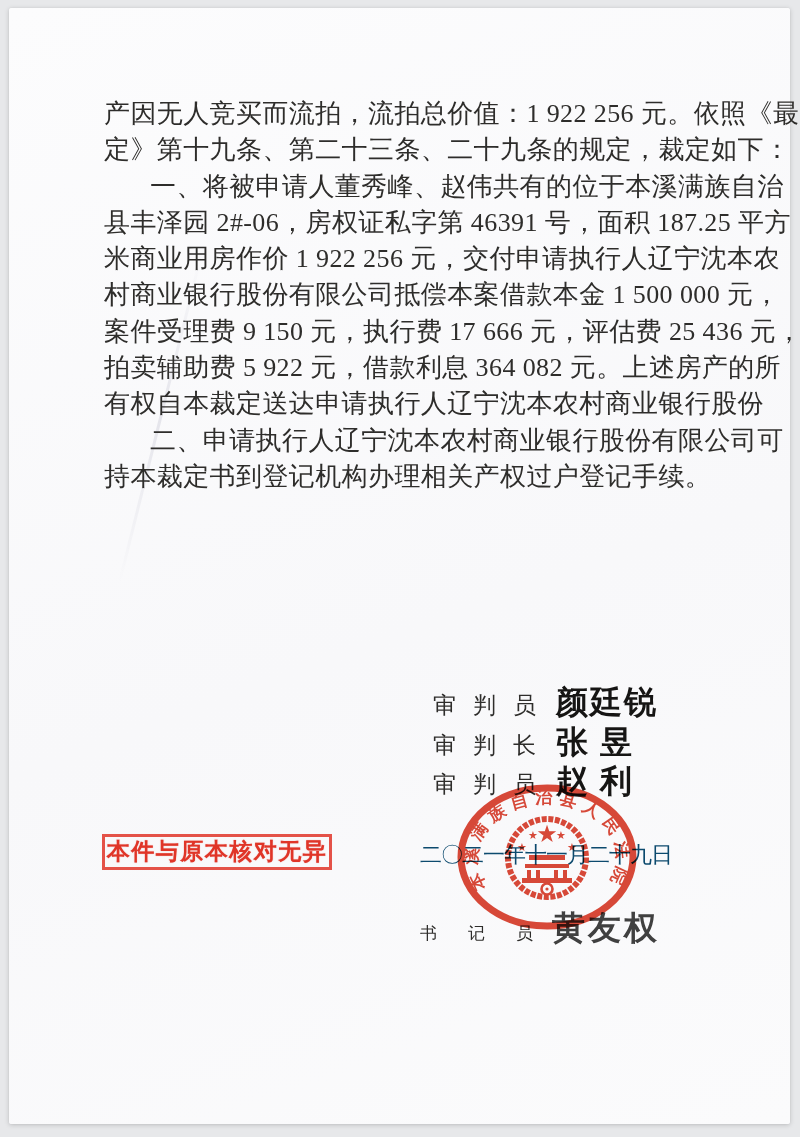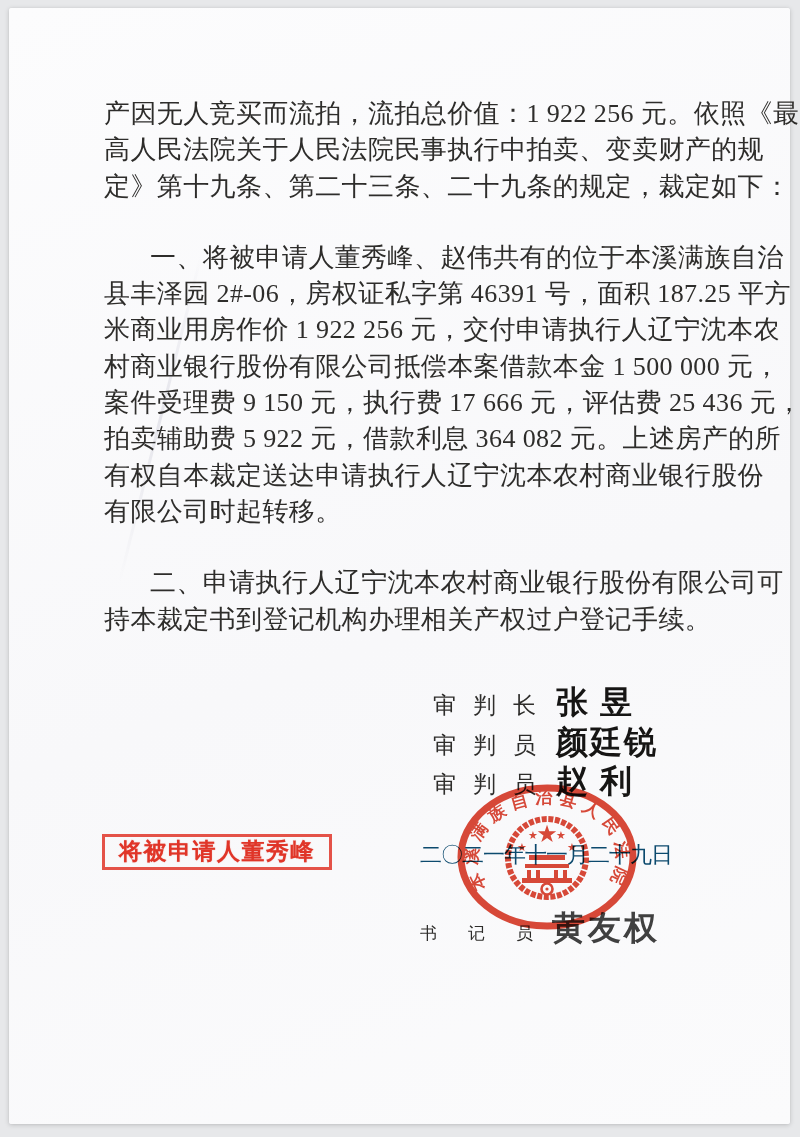--- a/index.html
+++ b/index.html
@@ -28,21 +28,21 @@
   .body-text {
     position: absolute;
     left: 104px; top: 96px;
     width: 590px;
     font-size: 26px;
     line-height: 36.3px;
     color: #2e2d2b;
     letter-spacing: 0.4px;
   }
   .body-text .line { white-space: nowrap; }
-  .body-text .line.indent { text-indent: 46px; margin-top: 35px; }
+  .body-text .line.indent { text-indent: 46px; }
 
   .signature-block {
     position: absolute;
     left: 433px; top: 681px;
     color: #1c1b1a;
   }
   .judge-row { height: 39.5px; white-space: nowrap; }
   .judge-role {
     font-size: 23px;
     letter-spacing: 17px;
@@ -113,53 +113,51 @@
 </style>
 </head>
 <body>
 
 <div class="paper">
   <div class="crease"></div>
 </div>
 
 <div class="body-text">
   <div class="line">产因无人竞买而流拍，流拍总价值：1 922 256 元。依照《最</div>
-  <div class="line">高人民法院关于人民法院民事执行中拍卖、变卖财产的规</div>
   <div class="line">定》第十九条、第二十三条、二十九条的规定，裁定如下：</div>
   <div class="line indent">一、将被申请人董秀峰、赵伟共有的位于本溪满族自治</div>
   <div class="line">县丰泽园 2#-06，房权证私字第 46391 号，面积 187.25 平方</div>
   <div class="line">米商业用房作价 1 922 256 元，交付申请执行人辽宁沈本农</div>
   <div class="line">村商业银行股份有限公司抵偿本案借款本金 1 500 000 元，</div>
   <div class="line">案件受理费 9 150 元，执行费 17 666 元，评估费 25 436 元，</div>
   <div class="line">拍卖辅助费 5 922 元，借款利息 364 082 元。上述房产的所</div>
   <div class="line">有权自本裁定送达申请执行人辽宁沈本农村商业银行股份</div>
-  <div class="line">有限公司时起转移。</div>
   <div class="line indent">二、申请执行人辽宁沈本农村商业银行股份有限公司可</div>
   <div class="line">持本裁定书到登记机构办理相关产权过户登记手续。</div>
 </div>
 
 <div class="signature-block">
   <div class="judge-row">
-    <span class="judge-role">审判长</span><span class="judge-name">张 昱</span>
+    <span class="judge-role">审判员</span><span class="judge-name">颜廷锐</span>
   </div>
   <div class="judge-row">
-    <span class="judge-role">审判员</span><span class="judge-name">颜廷锐</span>
+    <span class="judge-role">审判长</span><span class="judge-name">张 昱</span>
   </div>
   <div class="judge-row">
     <span class="judge-role">审判员</span><span class="judge-name">赵 利</span>
   </div>
 </div>
 
 <div class="date-line">二〇二一年十一月二十九日</div>
 
 <div class="clerk-row">
   <span class="clerk-role">书记员</span><span class="clerk-name">黄友权</span>
 </div>
 
-<div class="verify-stamp">将被申请人董秀峰</div>
+<div class="verify-stamp">本件与原本核对无异</div>
 
 <svg class="seal" viewBox="0 0 184 150" xmlns="http://www.w3.org/2000/svg" xmlns:xlink="http://www.w3.org/1999/xlink">
   <defs>
     <path id="sealArc" d="M 34.7 105.5 A 70 55 0 1 1 151.3 105.5" fill="none"></path>
   </defs>
   <ellipse cx="93" cy="74" rx="86" ry="69" fill="none" stroke="#d93a28" stroke-width="7"></ellipse>
   <text font-size="17" font-weight="bold" letter-spacing="6.5" fill="#d93a28" font-family="Liberation Serif, DejaVu Serif, serif">
     <textPath xlink:href="#sealArc" href="#sealArc" startOffset="50%" text-anchor="middle">本溪满族自治县人民法院</textPath>
   </text>
   <g fill="#d93a28" stroke="none">

